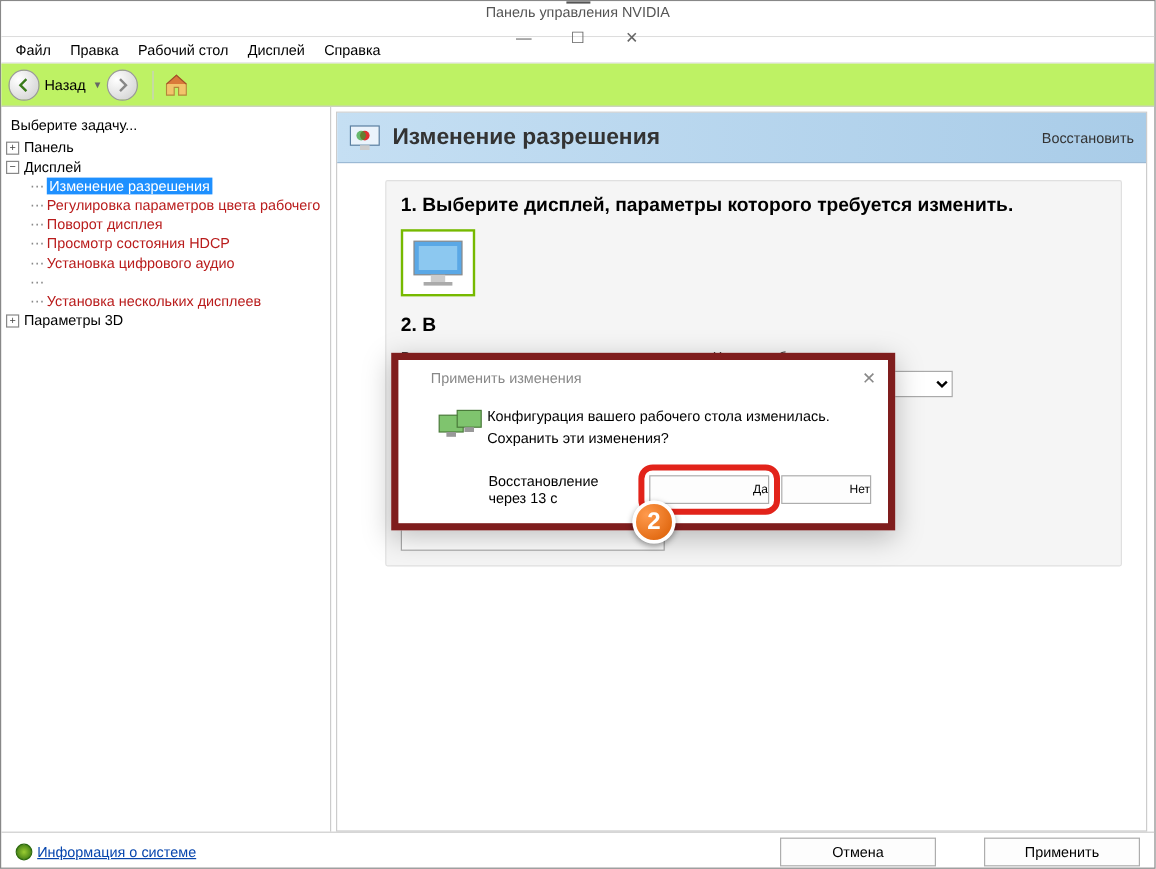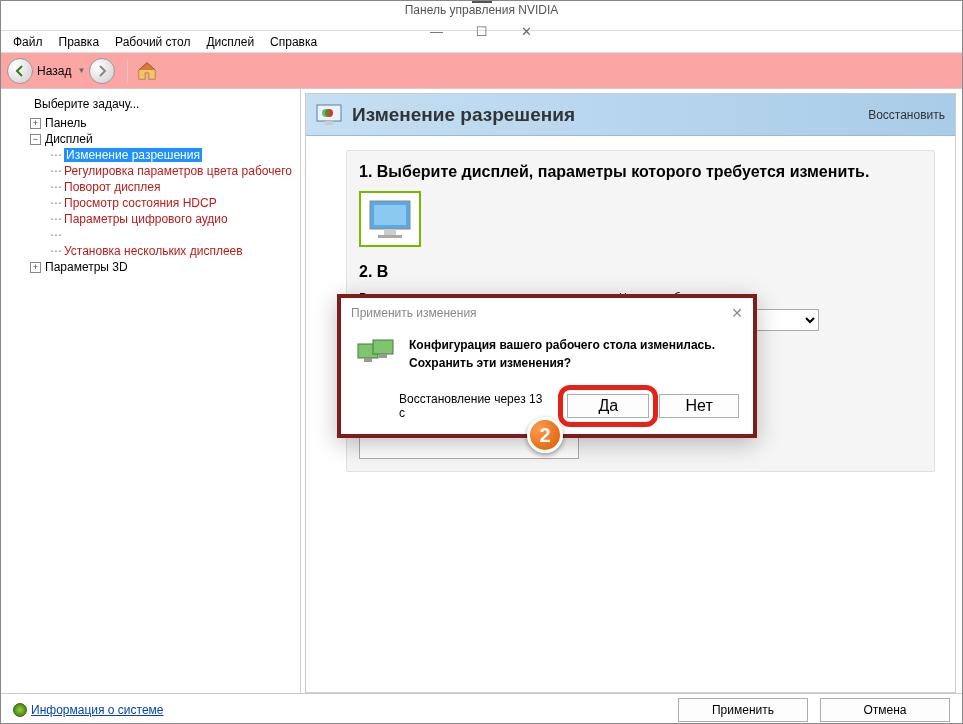--- a/index.html
+++ b/index.html
@@ -7,30 +7,30 @@
 
 .titlebar { height: 30px; background: #fff; display: flex; align-items: center; border-bottom: 1px solid #ddd; flex-direction: column; }
 .titlebar .app-icon { width: 20px; height: 20px; margin: 0 6px; background: linear-gradient(135deg,#6a9b2f,#3a6b0f); border: 1px solid #555; }
 .titlebar .title { font-size: 12px; color: #555; flex: 1; }
 .titlebar .winbtns { display: flex; }
 .titlebar .winbtn { width: 45px; height: 29px; display: flex; align-items: center; justify-content: center; color: #666; font-size: 13px; }
 
 .menubar { height: 22px; background: #fff; display: flex; align-items: center; padding: 0 4px; border-bottom: 1px solid #ddd; font-size: 12px; }
 .menubar .menu-item { padding: 2px 8px; cursor: default; }
 
-.toolbar { height: 36px; background: #fca5a5; display: flex; align-items: center; padding: 0 6px; border-bottom: 1px solid #ccc; }
+.toolbar { height: 36px; background: #bef264; display: flex; align-items: center; padding: 0 6px; border-bottom: 1px solid #ccc; }
 .tb-btn { display: flex; align-items: center; height: 28px; margin-right: 4px; }
 .nav-circle { width: 26px; height: 26px; border-radius: 50%; background: radial-gradient(circle at 30% 30%, #fff, #ccc); border: 1px solid #999; display: flex; align-items: center; justify-content: center; font-size: 13px; color: #444; }
 .nav-label { font-size: 12px; margin: 0 4px; }
 .dropdown-chev { font-size: 8px; color: #666; margin-left: 2px; }
 .tb-sep { width: 1px; height: 24px; background: #ccc; margin: 0 8px; }
 .home-icon { width: 22px; height: 22px; }
 
 .workarea { display: flex; height: 604px; }
-.sidebar { width: 275px; border-right: 1px solid #ccc; padding: 4px 0; overflow: hidden; margin-left: 25px; }
+.sidebar { width: 275px; border-right: 1px solid #ccc; padding: 4px 0; overflow: hidden; }
 .sidebar .task-title { font-size: 12px; padding: 4px 8px; }
 .tree { font-size: 12px; }
 .tree-item { display: flex; align-items: center; padding: 1px 4px; white-space: nowrap; }
 .tree-item .exp { width: 11px; height: 11px; border: 1px solid #888; display: inline-flex; align-items: center; justify-content: center; font-size: 9px; margin-right: 4px; line-height: 1; color: #444; }
 .tree-item.level2 { padding-left: 24px; }
 .tree-item.level2 .dots { color: #888; margin-right: 2px; }
 .tree-link { color: #b91c1c; cursor: pointer; }
 .tree-link.selected { background: #1e90ff; color: #fff; padding: 0 2px; }
 
 .main { flex: 1; display: flex; flex-direction: column; border: 1px solid #ccc; margin: 4px 6px 0 4px; }
@@ -47,36 +47,36 @@
 .sec2 { margin-top: 4px; }
 .sec2-row { display: flex; gap: 40px; margin-top: 8px; }
 .res-col { width: 220px; }
 .res-label { font-size: 12px; margin-bottom: 4px; }
 .listbox { border: 1px solid #aaa; background: #fff; height: 150px; overflow-y: auto; font-size: 12px; }
 .list-header { color: #1e6fbf; padding: 2px 8px; font-weight: normal; }
 .list-item { padding: 1px 20px; }
 .list-item.selected { background: #0a64c8; color: #fff; }
 .refresh-select { width: 200px; height: 22px; font-size: 12px; border: 1px solid #aaa; background: #fff; padding: 0 4px; }
 
-.dialog { position: absolute; left: 337px; top: 294px; width: 420px; background: #fff; border: 4px solid #7f1d1d; box-shadow: 0 6px 22px rgba(0,0,0,0.25); z-index: 50; }
+.dialog { position: absolute; left: 326px; top: 294px; width: 420px; background: #fff; border: 6px solid #7f1d1d; box-shadow: 0 6px 22px rgba(0,0,0,0.25); z-index: 50; padding-left: 17px; }
 .dlg-title { height: 30px; display: flex; align-items: center; padding: 0 10px; color: #888; font-size: 12px; }
 .dlg-title .dlg-close { margin-left: auto; color: #888; cursor: pointer; font-size: 14px; }
-.dlg-body { padding: 8px 16px 14px; display: flex; gap: 14px; font-weight: bold; }
+.dlg-body { padding: 8px 16px 14px; display: flex; gap: 3px; }
 .dlg-icon { width: 38px; height: 34px; flex-shrink: 0; }
 .dlg-text { font-size: 12px; line-height: 1.5; }
 .dlg-footer { display: flex; align-items: center; padding: 6px 14px 14px; gap: 10px; }
 .dlg-countdown { font-size: 12px; margin-left: 44px; }
 .dlg-spacer { flex: 1; }
-.dlg-btn { width: 82px; height: 24px; font-size: 16px; background: #fdfdfd; border: 1px solid #adadad; }
+.dlg-btn { width: 100px; height: 24px; font-size: 10px; background: #fdfdfd; border: 1px solid #adadad; text-align: right; }
 .yes-highlight { position: relative; }
 .yes-highlight::before { content: ""; position: absolute; left: -9px; top: -9px; right: -9px; bottom: -9px; border: 5px solid #e2231a; border-radius: 12px; }
 
 .callout { position: absolute; left: 527px; top: 417px; width: 36px; height: 36px; border-radius: 50%; background: radial-gradient(circle at 30% 30%, #ff9a4d, #d95b00); border: 3px solid #fff; box-shadow: 0 2px 5px rgba(0,0,0,0.4); color: #fff; font-size: 20px; font-weight: bold; display: flex; align-items: center; justify-content: center; z-index: 60; }
 
-.footer { height: 32px; border-top: 1px solid #ccc; display: flex; align-items: center; padding: 0 12px; }
+.footer { height: 32px; border-top: 1px solid #ccc; display: flex; align-items: center; padding: 0 12px; gap: 28px; }
 .sys-info { font-size: 12px; color: #0645ad; text-decoration: underline; display: flex; align-items: center; gap: 4px; }
 .sys-info .ic { width: 14px; height: 14px; border-radius: 50%; background: radial-gradient(circle,#9acd32,#2e6b0f); border: 1px solid #2e6b0f; }
 .footer .spacer { flex: 1; }
 .footer-btn { width: 130px; height: 24px; font-size: 12px; background: #fdfdfd; border: 1px solid #adadad; margin-left: 12px; }
 </style>
 </head>
 <body>
 
 <div class="titlebar">
   <div class="app-icon"></div>
@@ -146,21 +146,21 @@
       <div class="tree-item level2">
           <span class="dots">⋯</span>
           <span class="tree-link">Поворот дисплея</span>
         </div>
       <div class="tree-item level2">
           <span class="dots">⋯</span>
           <span class="tree-link">Просмотр состояния HDCP</span>
         </div>
       <div class="tree-item level2">
           <span class="dots">⋯</span>
-          <span class="tree-link">Параметры цифрового аудио</span>
+          <span class="tree-link">Установка цифрового аудио</span>
         </div>
       <div class="tree-item level2">
           <span class="dots">⋯</span>
         </div>
       <div class="tree-item level2">
           <span class="dots">⋯</span>
           <span class="tree-link">Установка нескольких дисплеев</span>
         </div>
       <div class="tree-item">
         <span class="exp">+</span>
@@ -249,15 +249,15 @@
 </div>
 
 <div class="callout">2</div>
 
 <div class="footer">
   <a class="sys-info">
     <span class="ic"></span>
     <span>Информация о системе</span>
   </a>
   <span class="spacer"></span>
+  <button class="footer-btn">Отмена</button>
   <button class="footer-btn">Применить</button>
-  <button class="footer-btn">Отмена</button>
 </div>
 
 </body></html>

